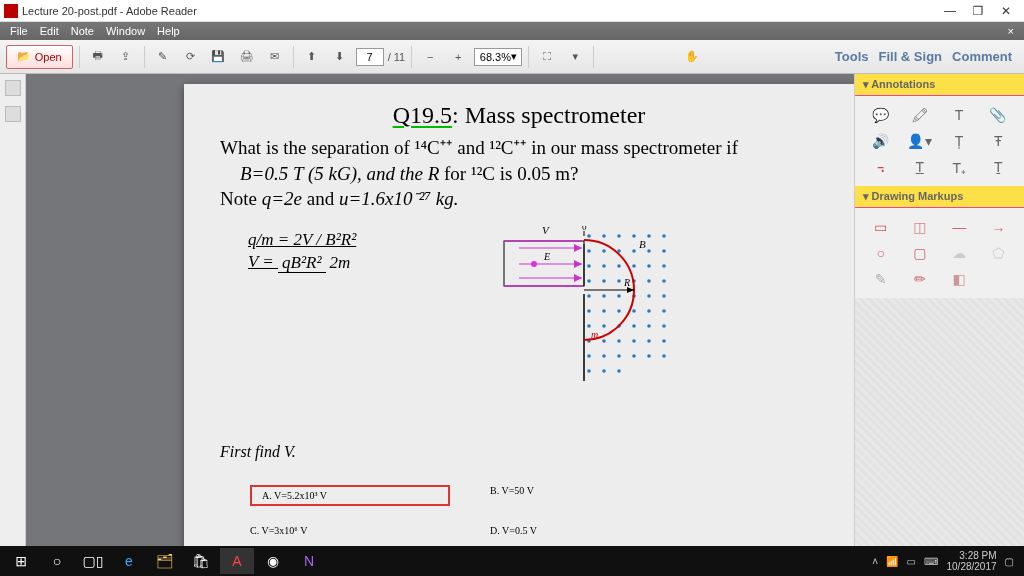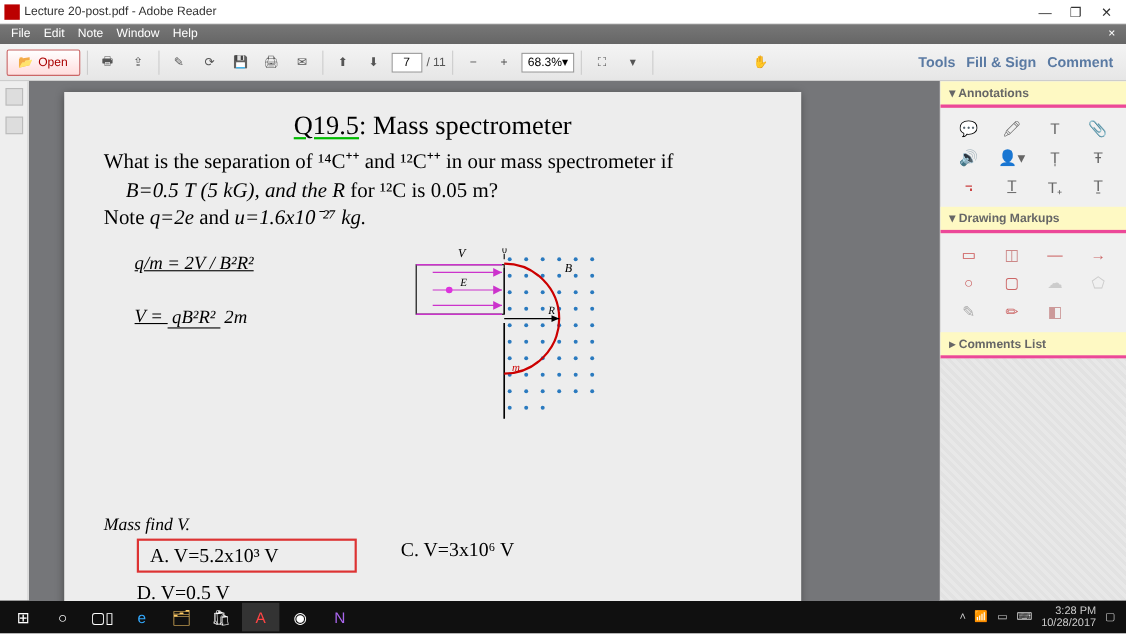--- a/index.html
+++ b/index.html
@@ -15,36 +15,36 @@
 .tb-btn { height: 24px; min-width: 24px; display:flex; align-items:center; justify-content:center; border:1px solid transparent; border-radius:2px; padding:0 4px; color:#555;}
 .open-btn { border:1px solid #c66; background:linear-gradient(#fff,#fdd); color:#a00; padding:0 10px; gap:4px;}
 .sep { width:1px; height:22px; background:#ccc; margin:0 2px;}
 .page-input { width:28px; height:18px; border:1px solid #999; text-align:center; font-size:11px;}
 .zoom-box { width:48px; height:18px; border:1px solid #999; font-size:11px; display:flex; align-items:center; justify-content:center; background:#fff;}
 .toolbar-right { margin-left:auto; display:flex; gap:10px; align-items:flex-start; padding-right:6px;}
 .toolbar-right span{ color:#5a7aa3; font-size:13px; font-weight:600; }
 .main { position:absolute; top:74px; bottom:30px; left:0; right:0; display:flex; }
 .left-rail { width:26px; background:#eee; border-right:1px solid #ccc; display:flex; flex-direction:column; align-items:center; padding-top:6px; gap:10px;}
 .left-rail div{width:16px;height:16px;background:#ddd;border:1px solid #bbb;}
-.doc-area { flex:1; background:#757679; display:flex; align-items:flex-start; justify-content:flex-start; overflow:auto;padding-left:32px;}
+.doc-area { flex:1; background:#757679; display:flex; align-items:flex-start; justify-content:flex-end; overflow:auto;padding-left:32px;}
 .page { width:670px; min-height:460px; background:#ededed; margin-top:10px; box-shadow:0 2px 8px rgba(0,0,0,.4); padding:18px 36px; font-family: 'Times New Roman', serif; color:#000; font-size:15px; position:relative;}
 .page h1{ font-size:24px; font-weight:normal; text-align:center; }
 .page h1 .qnum{ text-decoration:underline; text-decoration-color:#0b0; text-decoration-thickness:2px; text-underline-offset:3px;}
 .page .bodytext{ font-size:19px; margin-top:6px; line-height:1.35;}
 .page .indent{ margin-left:20px;}
 .formula-col{ font-style:italic; font-size:17px; margin-top:18px; margin-left:28px;text-decoration:underline; }
 .frac{display:inline-block; text-align:center; vertical-align:middle;}
 .frac .n{border-bottom:1px solid #000; padding:0 4px;}
 .frac .d{padding:0 4px;}
 .diagram { position:absolute; left:290px; top:142px; width:230px; height:160px; }
 .first{margin-top:26px; font-size:16px; font-style:italic;}
-.answers{ display:grid; grid-template-columns: 200px 160px; gap:8px 40px; margin-top:3px; margin-left:30px; font-size:18px;}
+.answers{ display:grid; grid-template-columns: 200px 160px; gap:19px 40px; margin-top:24px; margin-left:30px; font-size:10px;}
 .answers .a{ border:2px solid #d33; padding:3px 10px; }
 .right-panel{ width:170px; background:#f0f0f0; border-left:1px solid #ccc; display:flex; flex-direction:column; font-size:11px; color:#555;}
-.panel-head{ padding:4px 8px; background:#fef9c3; border-bottom:3px solid #ec4899; font-weight:600; color:#666;}
+.panel-head{ padding:4px 8px; background:#fde047; border-bottom:1px solid #ec4899; font-weight:600; color:#666;}
 .panel-grid{ display:grid; grid-template-columns:repeat(4,1fr); gap:8px; padding:10px; }
 .panel-grid div{ height:18px; display:flex; align-items:center; justify-content:center; color:#666; font-size:14px;}
 .taskbar{ position:absolute; bottom:0; left:0; right:0; height:30px; background:#101010; display:flex; align-items:center; padding:0 4px; gap:2px;}
 .taskbar .tb{ width:34px; height:26px; display:flex; align-items:center; justify-content:center; color:#fff; font-size:14px;}
 .taskbar .tray{ margin-left:auto; display:flex; align-items:center; gap:8px; color:#ccc; font-size:10px; padding-right:6px;}
 .taskbar .tray .clock{ text-align:right; line-height:1.1;}
 svg{display:block;}
 </style>
 </head>
 <body>
@@ -106,21 +106,21 @@
   <div class="doc-area">
     <div class="page">
       <h1><span class="qnum">Q19.5</span><span>: Mass spectrometer</span></h1>
       <div class="bodytext">
         <span>What is the separation of </span><span>¹⁴C⁺⁺</span><span> and </span><span>¹²C⁺⁺</span><span> in our mass spectrometer if</span><br>
         <span class="indent"><i><span>B=0.5 T (5 kG), and the </span>R</i><span> for ¹²C is 0.05 m?</span></span><br>
         <span>Note </span><i><span>q=2e</span></i><span> and </span><i><span>u=1.6x10⁻²⁷ kg.</span></i>
       </div>
       <div class="formula-col">
         <div>q/m = 2V / B²R²</div>
-        <div style="margin-top:28px;">
+        <div style="margin-top:2px;">
           <span>V = </span><span class="frac"><span class="n">qB²R²</span><span class="d">2m</span></span>
         </div>
       </div>
       <div class="diagram">
         <svg width="230" height="160" viewBox="0 0 230 160">
           <g fill="#2a7abf">
             <circle cx="115" cy="10" r="1.8"></circle>
               <circle cx="130" cy="10" r="1.8"></circle>
               <circle cx="145" cy="10" r="1.8"></circle>
               <circle cx="160" cy="10" r="1.8"></circle>
@@ -195,23 +195,24 @@
           <line x1="110" y1="64" x2="160" y2="64" stroke="#000"></line>
           <polygon points="160,64 153,61 153,67" fill="#000"></polygon>
           <text x="68" y="8" font-size="11" font-style="italic" fill="#000">V</text>
           <text x="108" y="4" font-size="9" fill="#000">0</text>
           <text x="165" y="22" font-size="11" font-style="italic" fill="#000">B</text>
           <text x="70" y="34" font-size="10" font-style="italic" fill="#000">E</text>
           <text x="150" y="60" font-size="10" font-style="italic" fill="#000">R</text>
           <text x="117" y="112" font-size="10" font-style="italic" fill="#c00">m</text>
         </svg>
       </div>
-      <div class="first" style="margin-top:170px;">Mass find V.</div>
+      <div class="first" style="margin-top:170px;">First find V.</div>
       <div class="answers">
         <div class="a">A. V=5.2x10³ V</div>
+        <div>B. V=50 V</div>
         <div>C. V=3x10⁶ V</div>
         <div>D. V=0.5 V</div>
       </div>
     </div>
   </div>
   <div class="right-panel">
     <div class="panel-head">▾ <span>Annotations</span></div>
     <div class="panel-grid">
       <div>💬</div>
       <div>🖍</div>
@@ -234,21 +235,20 @@
       <div style="color:#c66;">→</div>
       <div style="color:#c66;">○</div>
       <div style="color:#c66;">▢</div>
       <div style="color:#ccc;">☁</div>
       <div style="color:#ccc;">⬠</div>
       <div style="color:#aaa;">✎</div>
       <div style="color:#c66;">✏</div>
       <div style="color:#c99;">◧</div>
       <div></div>
     </div>
-    <div class="panel-head">▸ <span>Comments List</span></div>
     <div style="flex:1; background:repeating-linear-gradient(45deg,#e8e8e8,#e8e8e8 3px,#e2e2e2 3px,#e2e2e2 6px);"></div>
   </div>
 </div>
 
 <div class="taskbar">
   <div class="tb">⊞</div>
   <div class="tb">○</div>
   <div class="tb">▢▯</div>
   <div class="tb" style="color:#3af;">e</div>
   <div class="tb" style="color:#fc6;">🗂</div>

